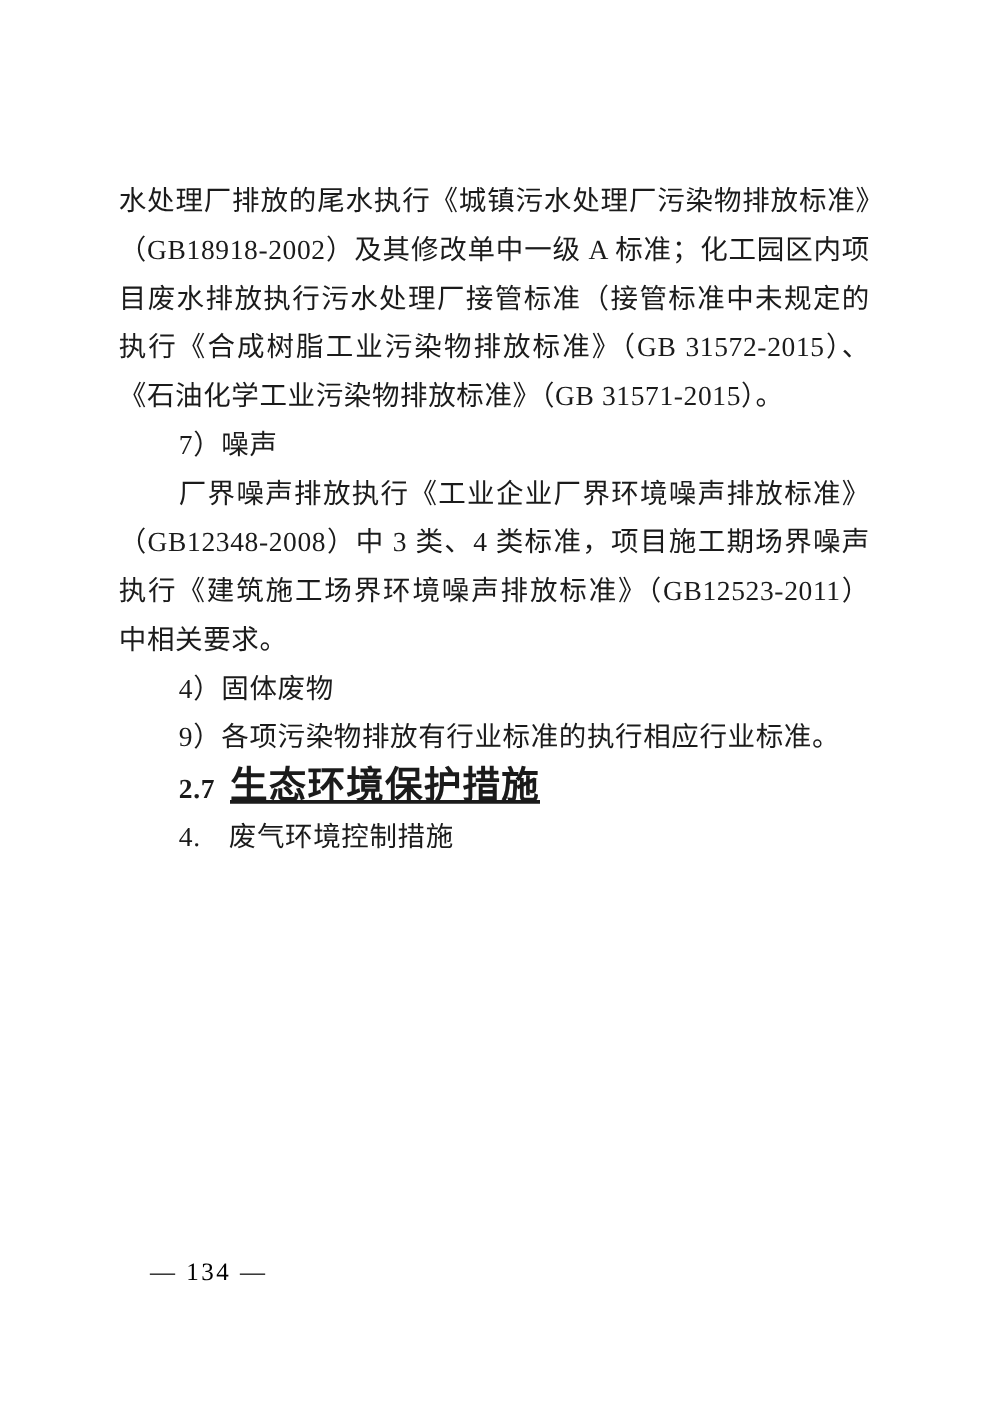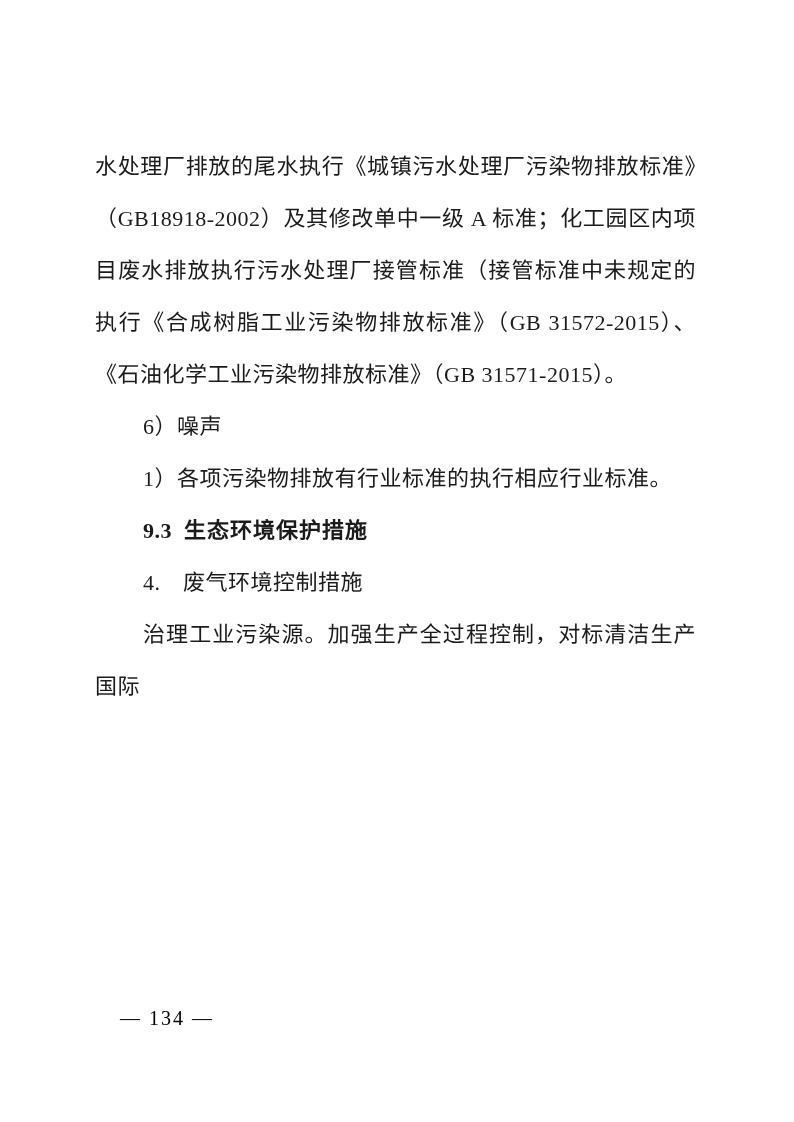--- a/index.html
+++ b/index.html
@@ -15,21 +15,21 @@
     overflow: hidden;
     font-family: "Liberation Serif", "DejaVu Serif", serif;
     color: #1b1b1b;
   }
   .content {
     position: absolute;
     left: 95px;
     top: 141px;
     width: 601px;
     font-size: 22px;
-    line-height: 52px;
+    line-height: 39px;
     text-align: justify;
     letter-spacing: 0.5px;
   }
   .para {
     margin: 0;
     padding: 0;
   }
   .indent {
     text-indent: 48px;
   }
@@ -38,41 +38,43 @@
     padding: 0;
     text-indent: 48px;
     font-weight: bold;
   }
   .heading-num {
     font-family: "Liberation Serif", "DejaVu Serif", serif;
     margin-right: 12px;
   }
   .heading-title {
     font-family: "Liberation Sans", "DejaVu Sans", sans-serif;
-    font-size: 22px;
+    font-size: 30px;
     letter-spacing: 1px;
+    text-decoration: underline;
   }
   .footer {
     position: absolute;
     left: 120px;
     top: 1006px;
     font-size: 20px;
     line-height: 24px;
     letter-spacing: 2px;
     color: #000000;
   }
 </style>
 </head>
 <body>
 
 <div class="page">
   <div class="content">
     <p class="para">水处理厂排放的尾水执行《城镇污水处理厂污染物排放标准》（GB18918-2002）及其修改单中一级 A 标准；化工园区内项目废水排放执行污水处理厂接管标准（接管标准中未规定的执行《合成树脂工业污染物排放标准》（GB 31572-2015）、《石油化学工业污染物排放标准》（GB 31571-2015）。</p>
-    <p class="para indent">6）噪声</p>
-    <p class="para indent">1）各项污染物排放有行业标准的执行相应行业标准。</p>
-    <p class="heading"><span class="heading-num">9.3</span><span class="heading-title">生态环境保护措施</span></p>
+    <p class="para indent">7）噪声</p>
+    <p class="para indent">厂界噪声排放执行《工业企业厂界环境噪声排放标准》（GB12348-2008）中 3 类、4 类标准，项目施工期场界噪声执行《建筑施工场界环境噪声排放标准》（GB12523-2011）中相关要求。</p>
+    <p class="para indent">4）固体废物</p>
+    <p class="para indent">9）各项污染物排放有行业标准的执行相应行业标准。</p>
+    <p class="heading"><span class="heading-num">2.7</span><span class="heading-title">生态环境保护措施</span></p>
     <p class="para indent">4.　废气环境控制措施</p>
-    <p class="para indent">治理工业污染源。加强生产全过程控制，对标清洁生产国际</p>
   </div>
   <div class="footer">
     <span>— 134 —</span>
   </div>
 </div>
 
 </body></html>

